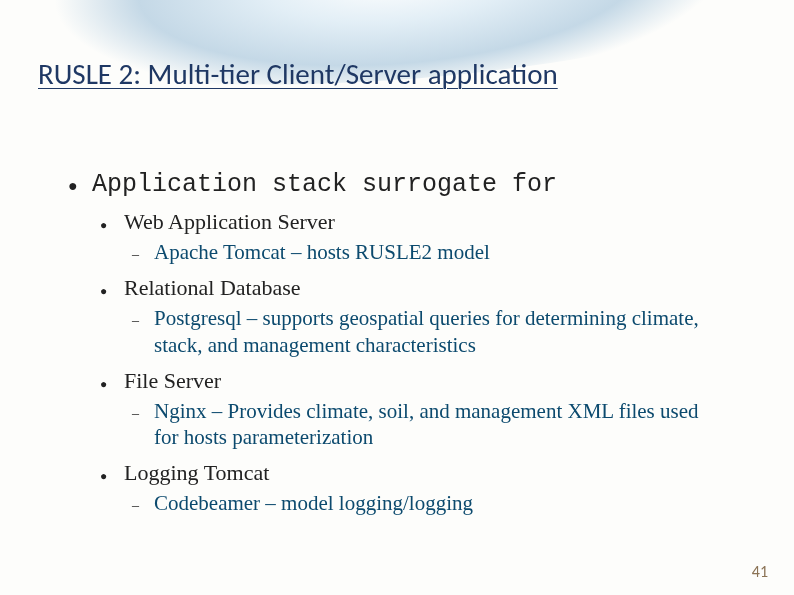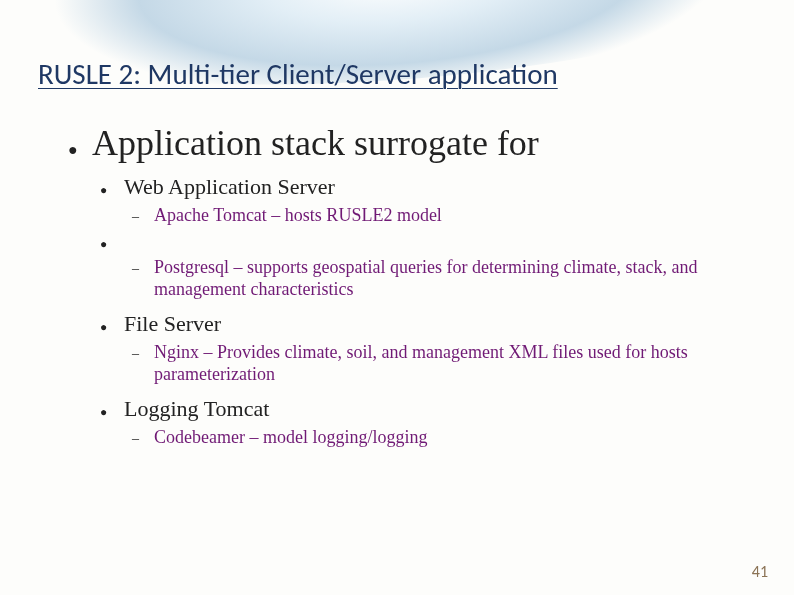--- a/index.html
+++ b/index.html
@@ -47,23 +47,24 @@
     display: flex;
     align-items: baseline;
     margin-bottom: 6px;
   }
   .l1 .bullet {
     width: 24px;
     font-size: 16px;
     color: #222;
   }
   .l1 .text {
-    font-family: Liberation Serif, serif;
-    font-size: 36px;
+    font-family: Liberation Mono, monospace;
+    font-size: 25px;
     color: #222;
+    margin-top: 48px;
   }
   .l2 {
     display: flex;
     align-items: baseline;
     margin-left: 32px;
     margin-top: 10px;
     margin-bottom: 2px;
   }
   .l2 .bullet {
     width: 24px;
@@ -82,22 +83,22 @@
     margin-top: 4px;
     margin-bottom: 6px;
   }
   .l3 .bullet {
     width: 22px;
     font-size: 14px;
     color: #222;
   }
   .l3 .text {
     font-family: Georgia, 'Times New Roman', serif;
-    font-size: 18px;
-    color: #701a75;
+    font-size: 21px;
+    color: #0c4a6e;
     line-height: 1.25;
     max-width: 560px;
   }
   .page-num {
     position: absolute;
     bottom: 14px;
     right: 26px;
     font-family: Calibri, 'Segoe UI', sans-serif;
     font-size: 16px;
     color: #8b7355;
@@ -120,20 +121,21 @@
     <span class="bullet">●</span>
     <span class="text">Web Application Server</span>
   </div>
   <div class="l3">
     <span class="bullet">–</span>
     <span class="text">Apache Tomcat – hosts RUSLE2 model</span>
   </div>
 
   <div class="l2">
     <span class="bullet">●</span>
+    <span class="text">Relational Database</span>
   </div>
   <div class="l3">
     <span class="bullet">–</span>
     <span class="text">Postgresql – supports geospatial queries for determining climate, stack, and management characteristics</span>
   </div>
 
   <div class="l2">
     <span class="bullet">●</span>
     <span class="text">File Server</span>
   </div>

